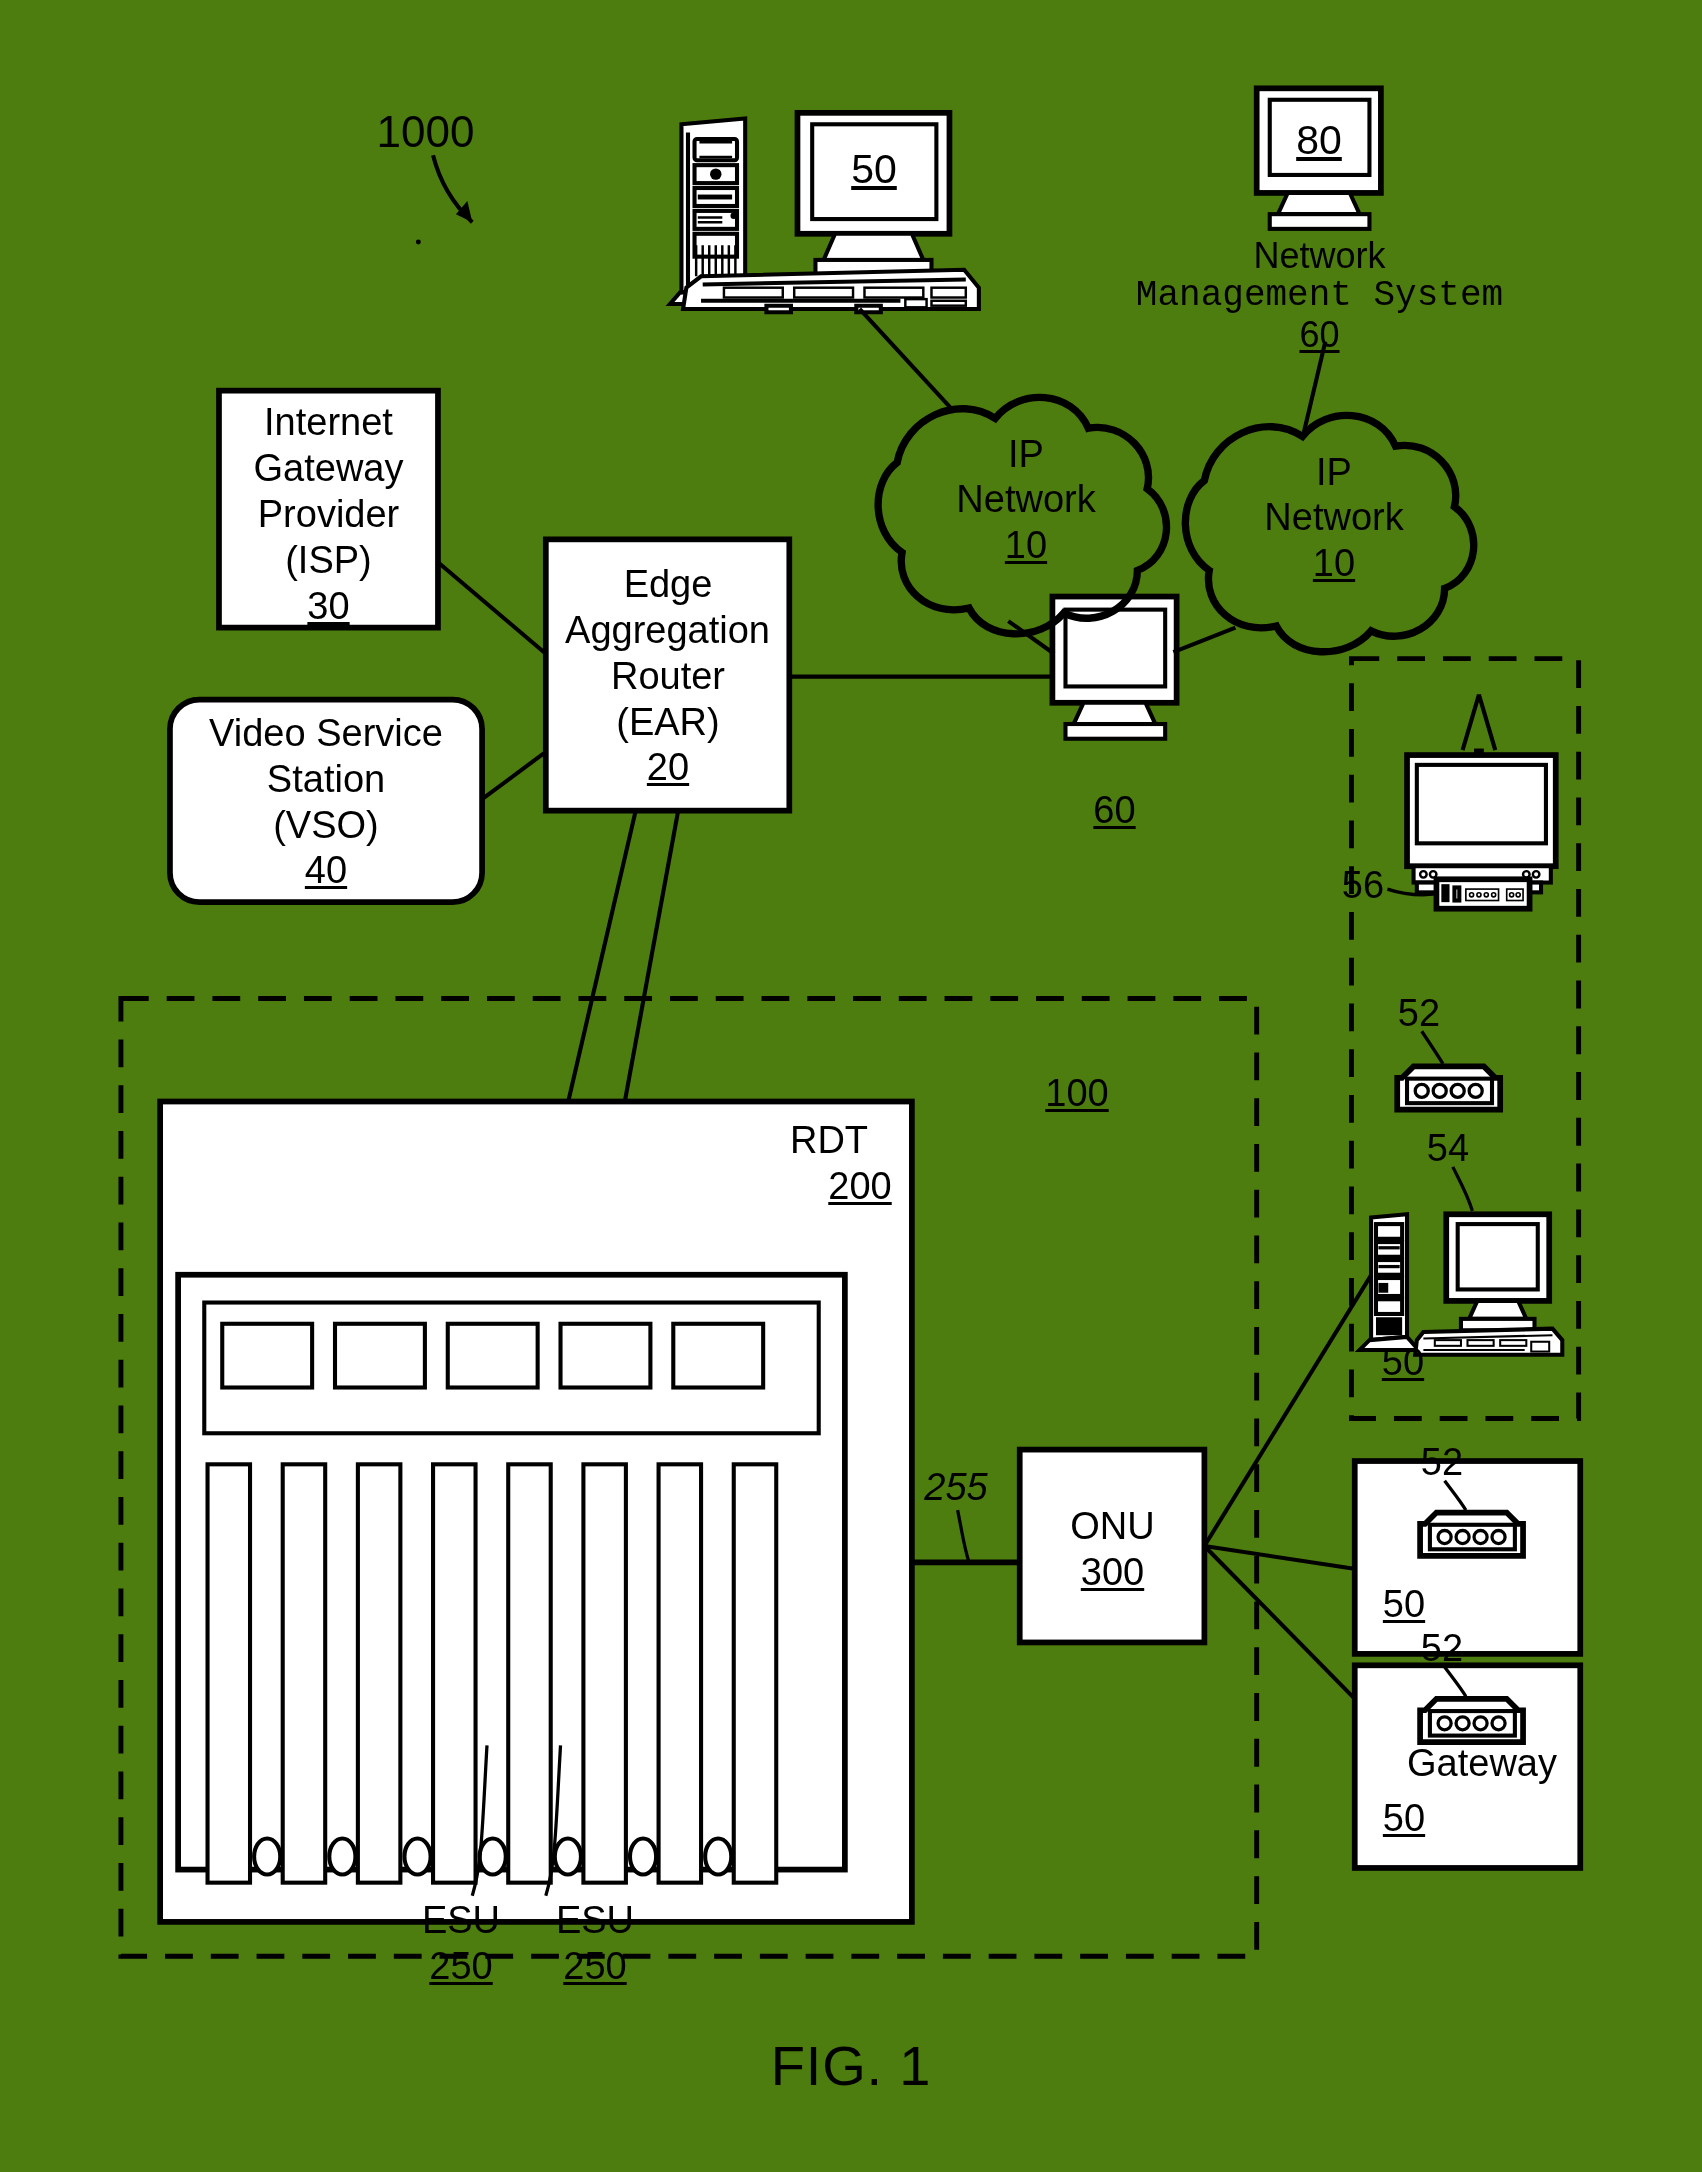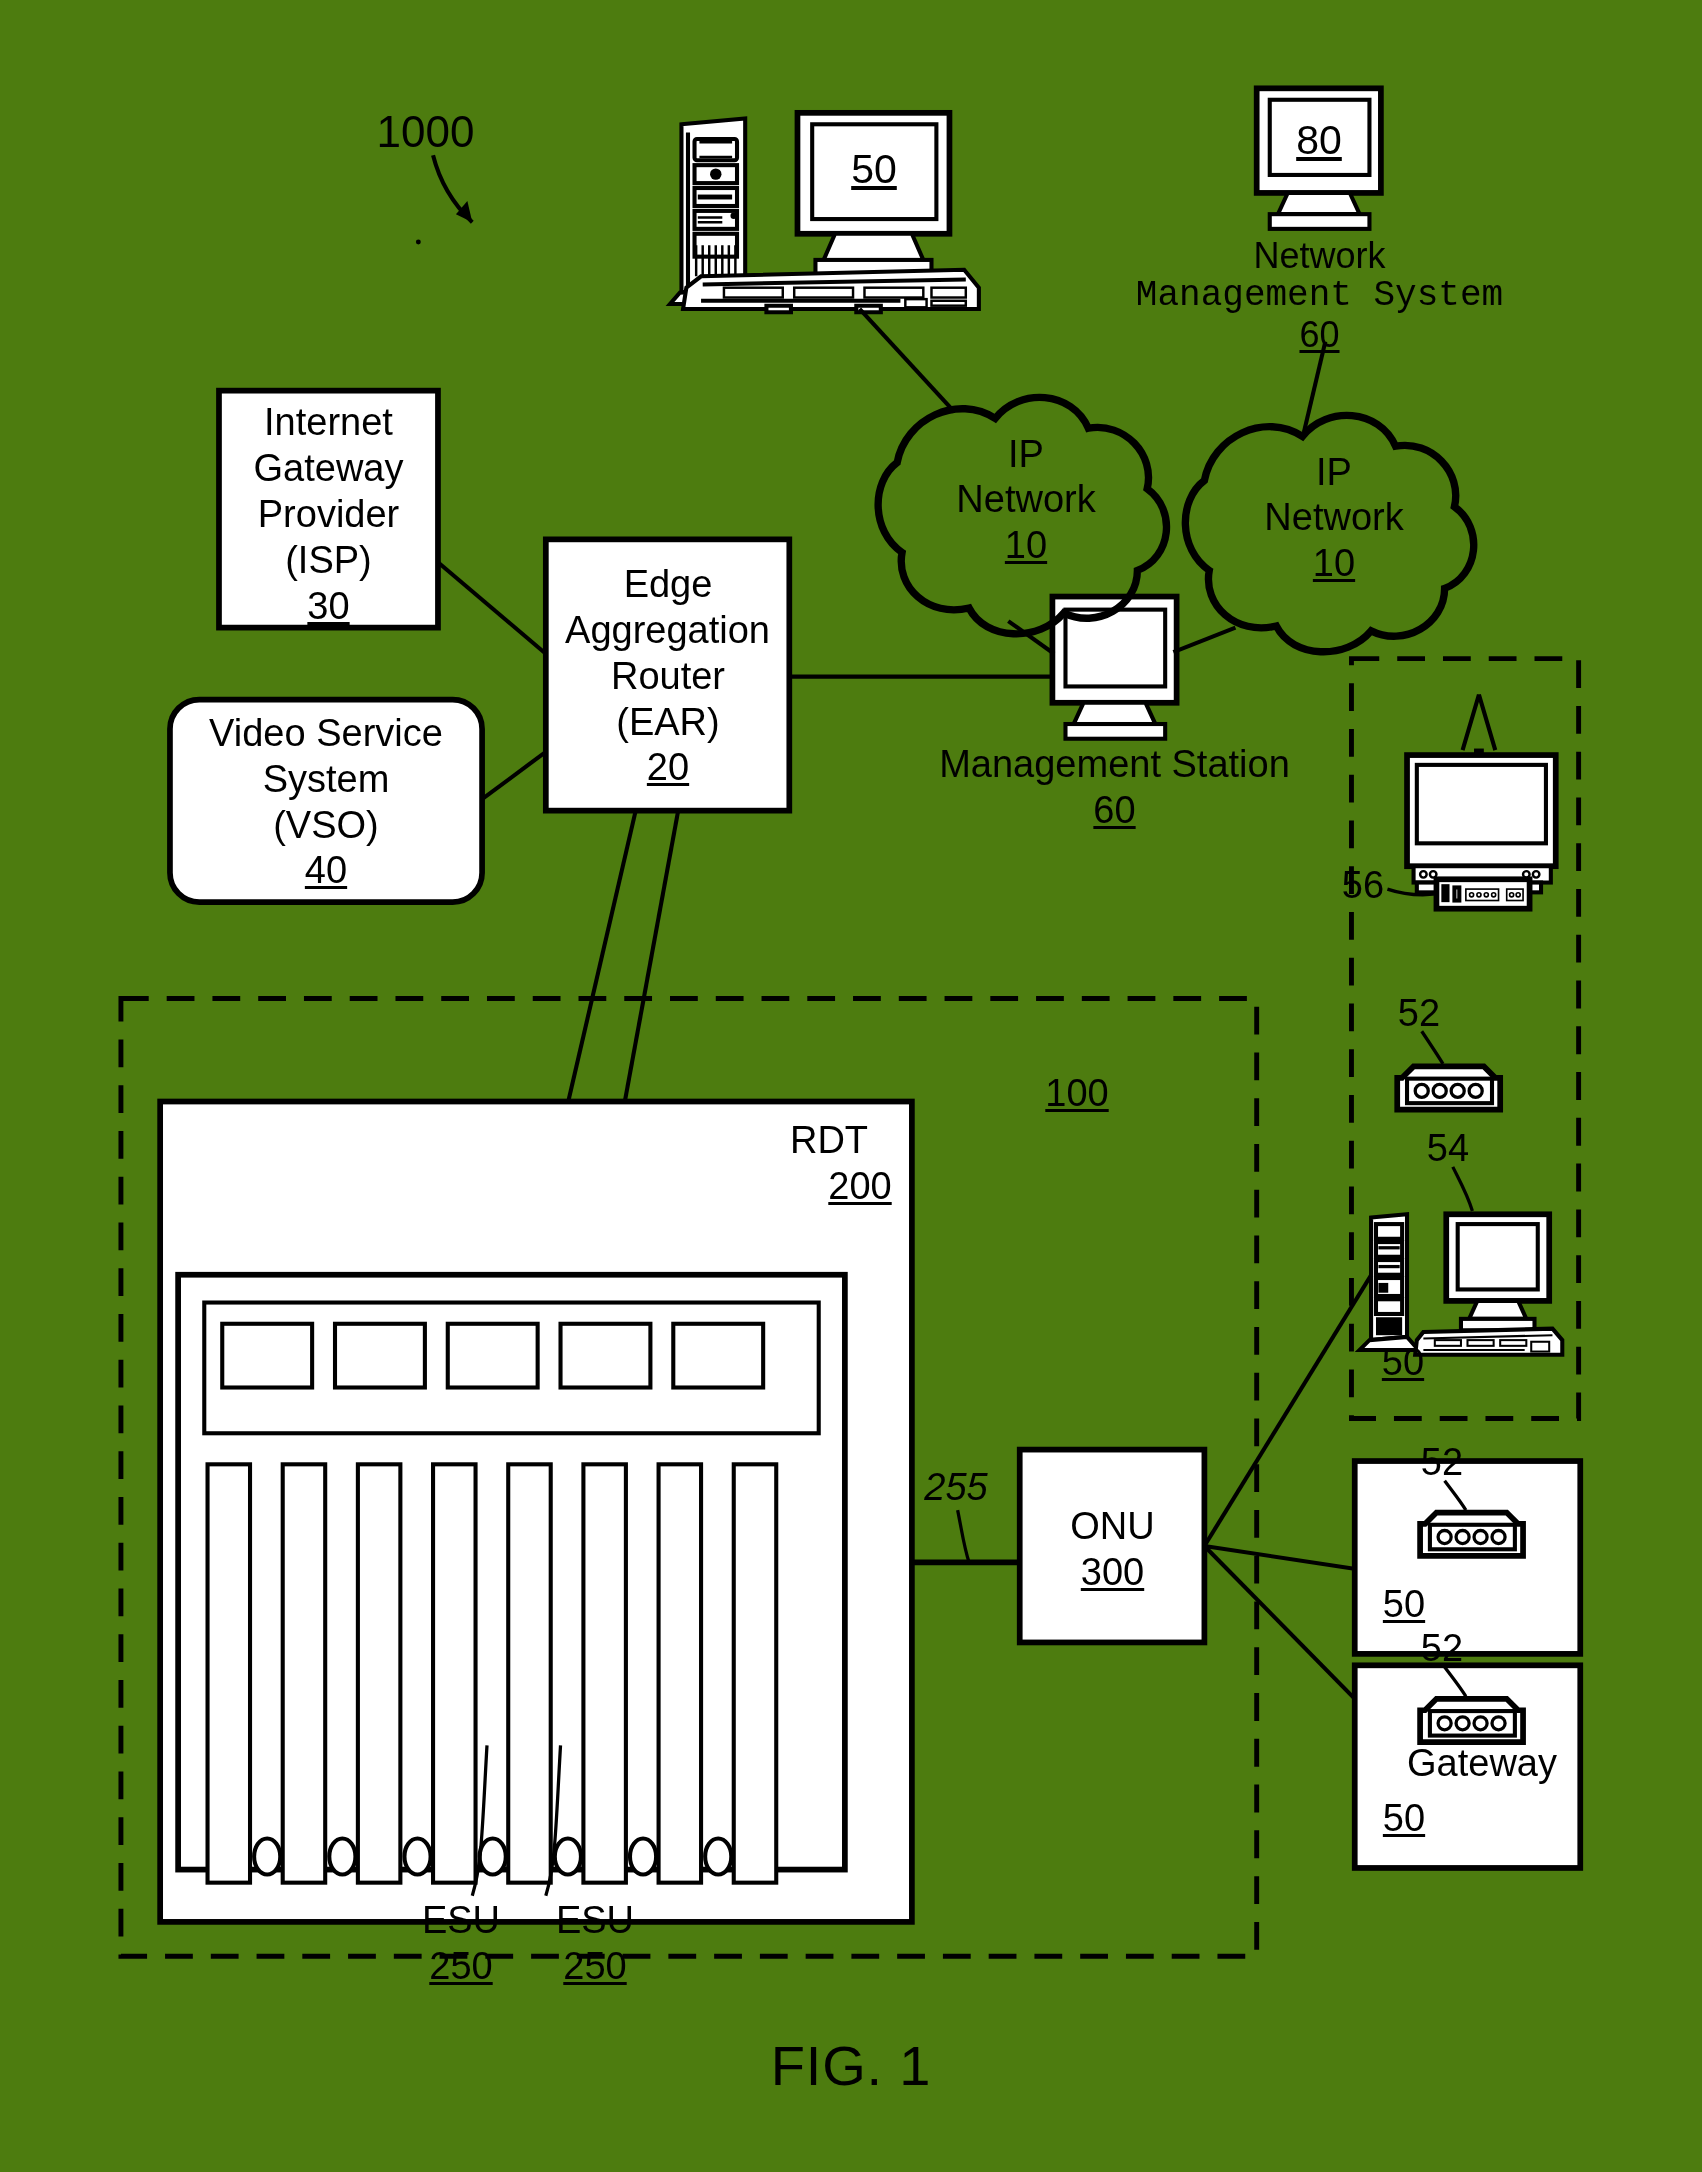--- a/index.html
+++ b/index.html
@@ -351,31 +351,30 @@
   <div class="lbl" style="left:1236px; top:495px; width:196px; font-size:38px;">Network</div>
   <div class="lbl ul" style="left:1285px; top:541px; width:98px; font-size:38px;">10</div>
 
   <div class="lbl" style="left:219px; top:400px; width:219px; font-size:38px;">Internet</div>
   <div class="lbl" style="left:219px; top:446px; width:219px; font-size:38px;">Gateway</div>
   <div class="lbl" style="left:219px; top:492px; width:219px; font-size:38px;">Provider</div>
   <div class="lbl" style="left:219px; top:538px; width:219px; font-size:38px;">(ISP)</div>
   <div class="lbl ul" style="left:219px; top:584px; width:219px; font-size:38px;">30</div>
 
   <div class="lbl" style="left:170px; top:711px; width:312px; font-size:38px;">Video Service</div>
-  <div class="lbl" style="left:170px; top:757px; width:312px; font-size:38px;">System</div>
+  <div class="lbl" style="left:170px; top:757px; width:312px; font-size:38px;">Station</div>
   <div class="lbl" style="left:170px; top:803px; width:312px; font-size:38px;">(VSO)</div>
   <div class="lbl ul" style="left:170px; top:848px; width:312px; font-size:38px;">40</div>
 
   <div class="lbl" style="left:546px; top:562px; width:244px; font-size:38px;">Edge</div>
   <div class="lbl" style="left:539px; top:608px; width:257px; font-size:38px;">Aggregation</div>
   <div class="lbl" style="left:546px; top:654px; width:244px; font-size:38px;">Router</div>
   <div class="lbl" style="left:546px; top:700px; width:244px; font-size:38px;">(EAR)</div>
   <div class="lbl ul" style="left:546px; top:745px; width:244px; font-size:38px;">20</div>
 
-  <div class="lbl" style="left:910px; top:742px; width:409px; font-size:38px;">Management Station</div>
   <div class="lbl ul" style="left:1044px; top:788px; width:141px; font-size:38px;">60</div>
 
   <div class="lbl ul" style="left:1020px; top:1071px; width:114px; font-size:38px;">100</div>
 
   <div class="lbl" style="left:762px; top:1118px; width:134px; font-size:38px;">RDT</div>
   <div class="lbl ul" style="left:793px; top:1164px; width:134px; font-size:38px;text-decoration:underline;">200</div>
 
   <div class="lbl" style="left:899px; top:1465px; width:114px; font-size:38px;font-style:italic;">255</div>
 
   <div class="lbl" style="left:1020px; top:1504px; width:185px; font-size:38px;">ONU</div>

